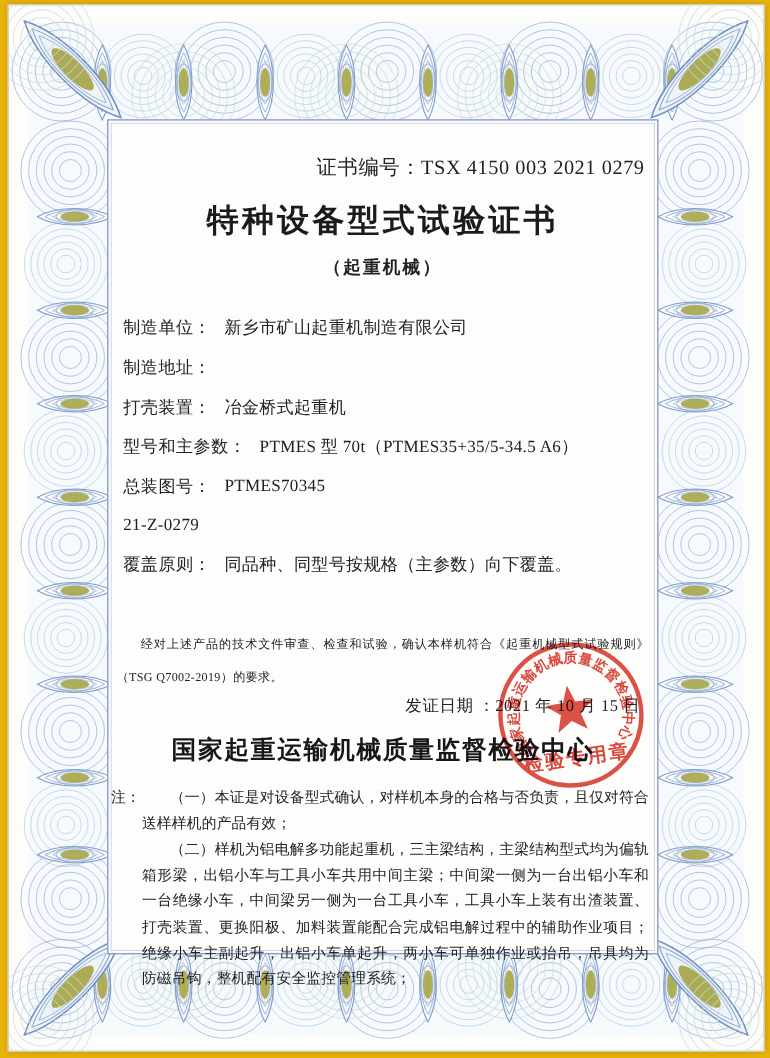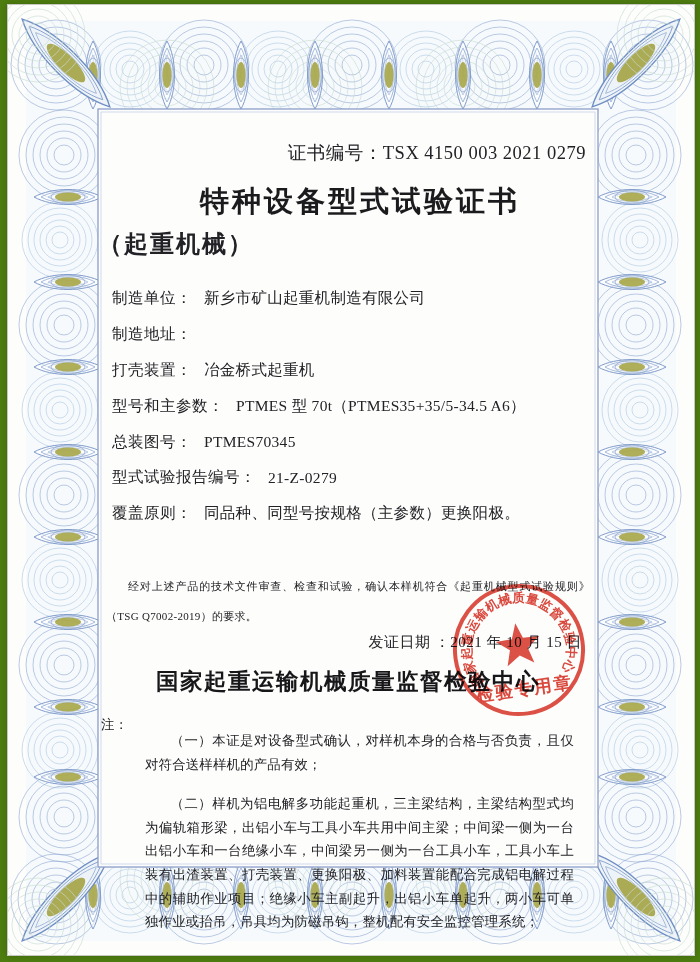--- a/index.html
+++ b/index.html
@@ -3,47 +3,47 @@
 <meta charset="utf-8">
 <style>
   html,body{margin:0;padding:0;}
   body{
     width:700px;height:962px;
     background:#d9d8d3;
     font-family:"Liberation Serif","DejaVu Serif",serif;
     color:#222226;
     overflow:hidden;
   }
-  .stage{position:relative;width:700px;height:962px;background:#4d7c0f;}
+  .stage{position:relative;width:700px;height:962px;background:#eab308;}
   .page{
     position:absolute;left:7px;top:4px;width:686px;height:950px;
     background:#fdfdfc;
     border:1px solid #c8c8c2;
     box-shadow:0 0 6px rgba(0,0,0,.18);
   }
   .border-art{position:absolute;left:0;top:0;width:686px;height:950px;z-index:0;}
   
   .frame{
     position:absolute;left:90px;top:104px;width:500px;height:758px;
     z-index:1;
   }
   .cert-no{
     position:absolute;top:32px;right:12px;
     font-size:18.5px;line-height:24px;letter-spacing:.5px;white-space:nowrap;
   }
   .title{
-    position:absolute;top:74px;left:12px;width:100%;text-align:center;
+    position:absolute;top:74px;left:0;width:100%;text-align:center;
     font-family:"Liberation Sans","DejaVu Sans",sans-serif;
     font-weight:bold;font-size:29px;line-height:36px;letter-spacing:3px;
     color:#1b1b1e;
   }
   .subtitle{
-    position:absolute;top:122px;left:0;width:100%;
+    position:absolute;top:122px;left:0;width:100%;text-align:center;
     font-family:"Liberation Sans","DejaVu Sans",sans-serif;
-    font-weight:bold;font-size:24px;line-height:26px;letter-spacing:2px;
+    font-weight:bold;font-size:16px;line-height:26px;letter-spacing:2px;
   }
   .fields{position:absolute;top:172px;left:14px;right:10px;}
   .field-row{display:flex;align-items:center;height:35.8px;font-size:15.5px;white-space:nowrap;}
   .field-label{letter-spacing:.5px;margin-right:12px;text-align:center;}
   .field-value{letter-spacing:.3px;}
   .conclusion{
     position:absolute;top:462px;left:8px;right:8px;
     font-size:11px;line-height:30px;text-indent:2em;letter-spacing:.3px;
     text-align:justify;
   }
@@ -55,21 +55,21 @@
     position:absolute;top:556px;left:0;width:100%;text-align:center;
     font-weight:bold;font-size:22.5px;line-height:34px;letter-spacing:1.5px;
     color:#17171a;
   }
   .notes{
     position:absolute;top:604px;left:3px;right:8px;
     display:flex;font-size:13.4px;line-height:23.6px;
   }
   .notes-label{flex:0 0 auto;width:28px;}
   .notes-items{flex:1;}
-  .note-item{margin:16px;text-indent:1.9em;text-align:justify;letter-spacing:.2px;}
+  .note-item{margin:0;text-indent:1.9em;text-align:justify;letter-spacing:.2px;}
   
   .seal{
     position:absolute;left:421px;top:555px;width:180px;height:180px;
     z-index:2;mix-blend-mode:multiply;opacity:.92;pointer-events:none;
   }
   .seal text{font-family:"Liberation Sans","DejaVu Sans",sans-serif;}
   .seal-arc{font-size:12.6px;font-weight:bold;letter-spacing:.4px;fill:#d8382c;}
   .seal-bottom{font-size:17.5px;font-weight:bold;letter-spacing:2px;fill:#d8382c;}
 </style>
 </head>
@@ -238,26 +238,25 @@
         </div>
         <div class="field-row">
           <span class="field-label">型号和主参数：</span>
           <span class="field-value">PTMES 型 70t（PTMES35+35/5-34.5 A6）</span>
         </div>
         <div class="field-row">
           <span class="field-label">总装图号：</span>
           <span class="field-value">PTMES70345</span>
         </div>
         <div class="field-row">
-          <span class="field-label">型式试验报告编号：</span>
           <span class="field-value">21-Z-0279</span>
         </div>
         <div class="field-row">
           <span class="field-label">覆盖原则：</span>
-          <span class="field-value">同品种、同型号按规格（主参数）更换阳极。</span>
+          <span class="field-value">同品种、同型号按规格（主参数）向下覆盖。</span>
         </div>
       </div>
 
       <div class="conclusion">经对上述产品的技术文件审查、检查和试验，确认本样机符合《起重机械型式试验规则》（TSG Q7002-2019）的要求。</div>
 
       <div class="issue-date">发证日期 ：2021 年 10 月 15 日</div>
 
       <div class="authority">国家起重运输机械质量监督检验中心</div>
 
       <div class="notes">

